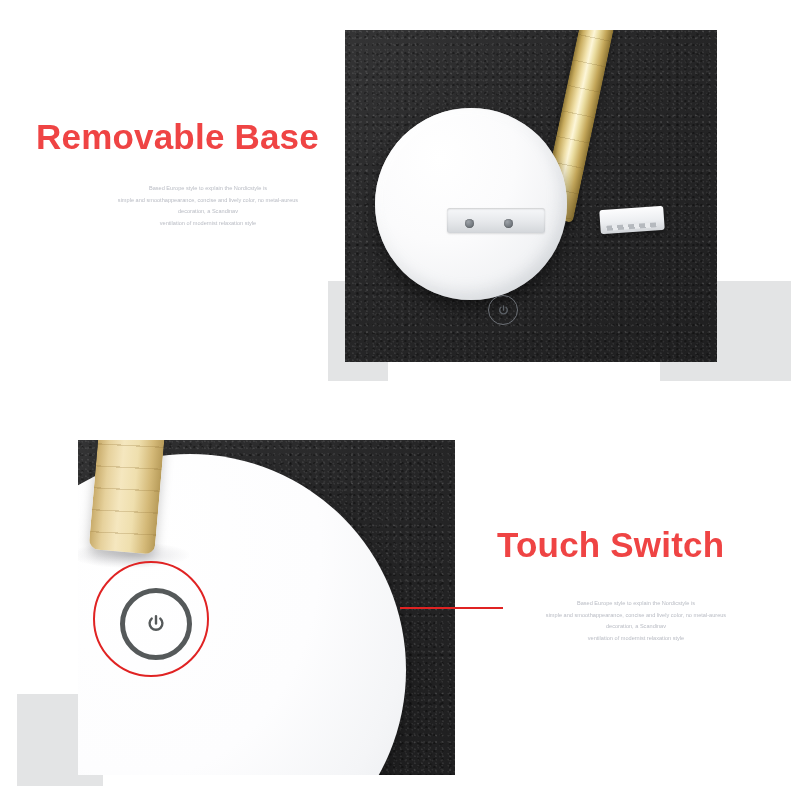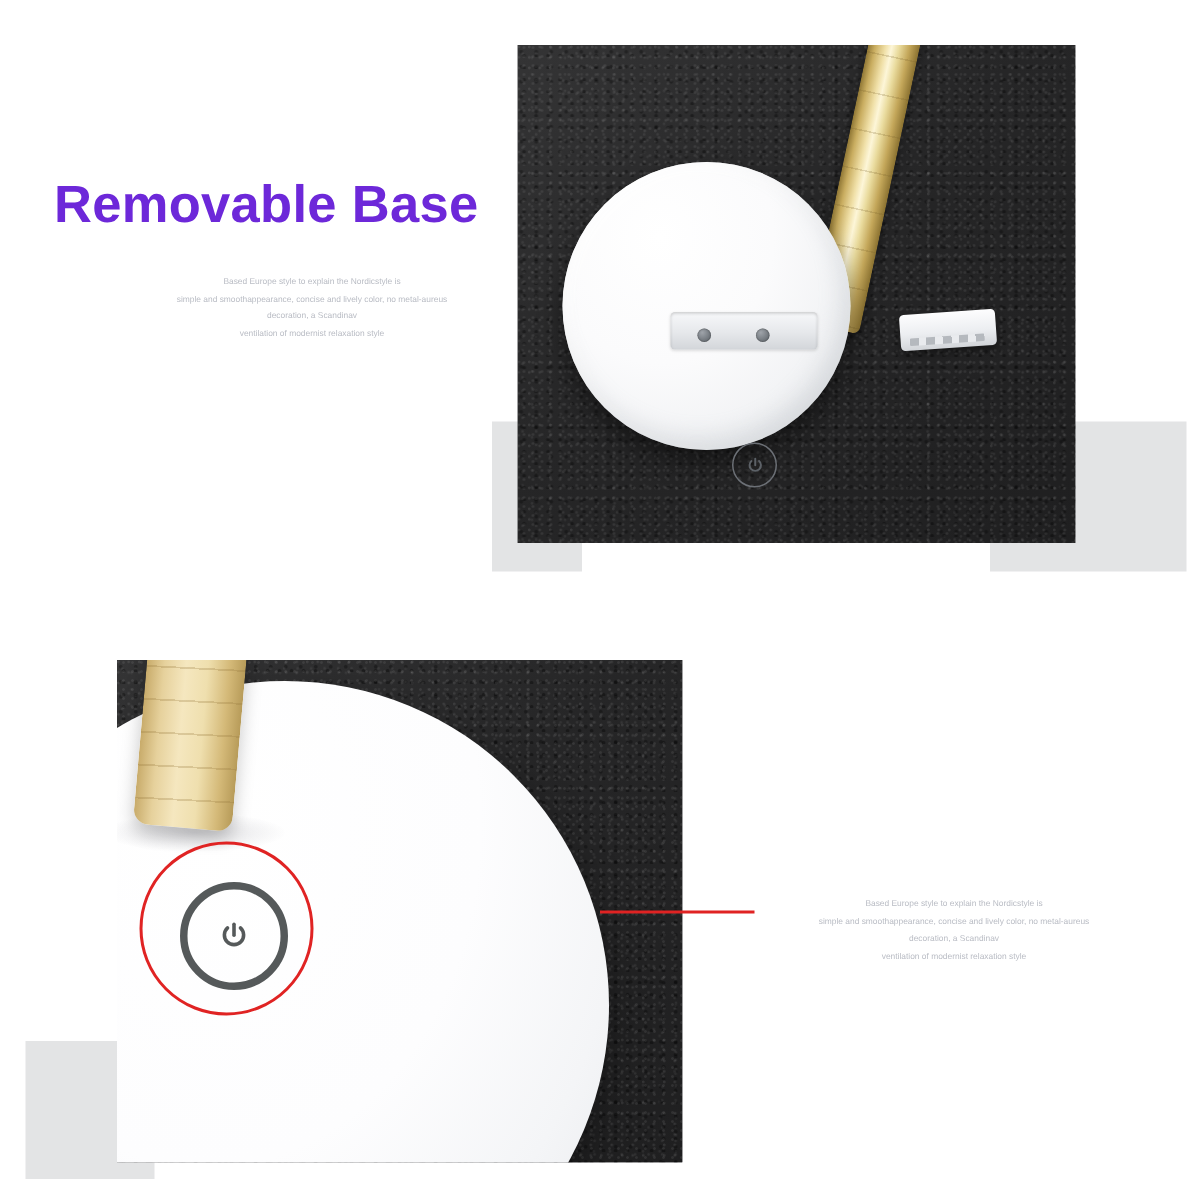--- a/index.html
+++ b/index.html
@@ -219,21 +219,21 @@
     position: absolute;
     left: 400px; top: 607px;
     width: 103px; height: 2px;
     background: #e02323;
   }
 
   
   .heading {
     position: absolute;
     font-weight: bold;
-    color: #6d28d9;
+    color: #ef4444;
     letter-spacing: 0.2px;
     white-space: nowrap;
   }
   .heading-removable-base {
     left: 36px; top: 117px;
     font-size: 35px;
   }
   .heading-touch-switch {
     left: 497px; top: 525px;
     font-size: 35px;
@@ -281,20 +281,21 @@
       <div class="connector-slot"></div>
       <div class="power-btn-top">
         <svg viewBox="0 0 24 24" fill="none" stroke="currentColor" stroke-width="2.4" stroke-linecap="round" aria-hidden="true">
           <path d="M12 3.4 V 11.4"></path>
           <path d="M7.3 6.1 a 7 7 0 1 0 9.4 0"></path>
         </svg>
       </div>
     </div>
   </div>
 
+  <div class="heading heading-touch-switch">Touch Switch</div>
 
   <div class="blurb blurb-touch-switch">
     <div>Based Europe style to explain the Nordicstyle is</div>
     <div>simple and smoothappearance, concise and lively color, no metal-aureus</div>
     <div>decoration, a Scandinav</div>
     <div>ventilation of modernist relaxation style</div>
   </div>
 
   <div class="photo photo-touch-switch">
     <div class="backdrop"></div>

